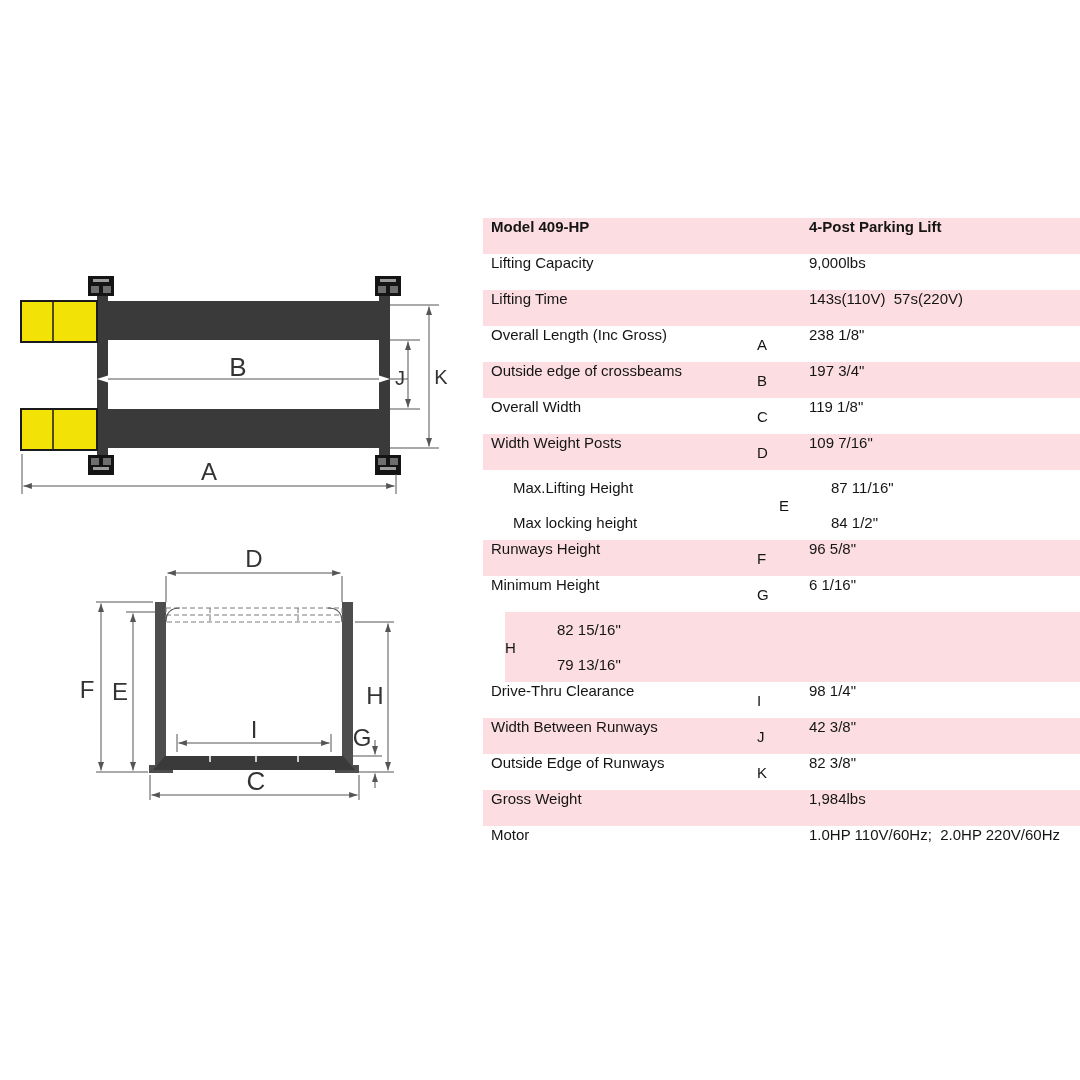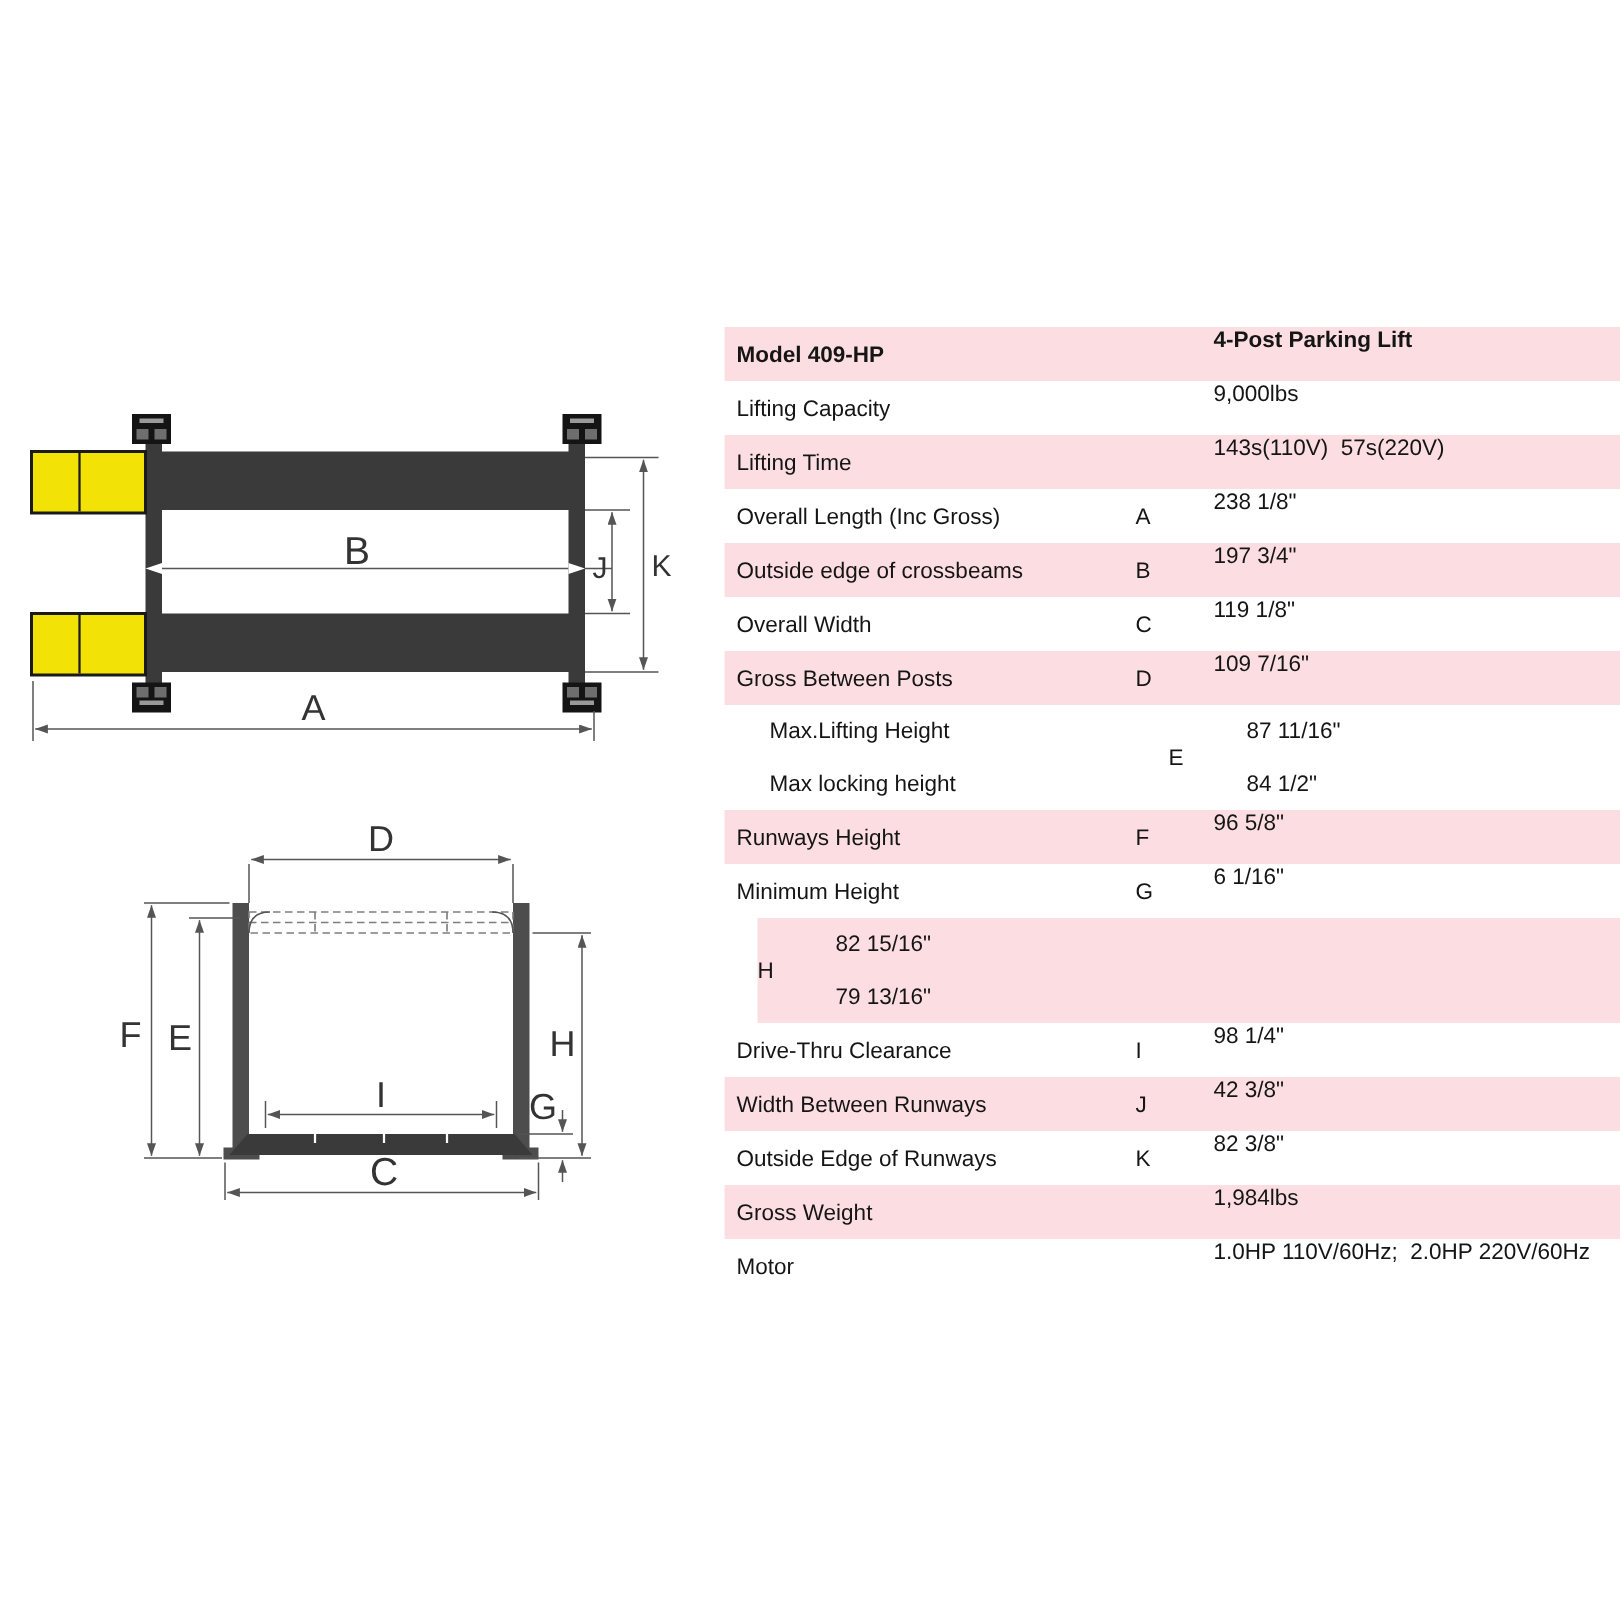--- a/index.html
+++ b/index.html
@@ -11,21 +11,21 @@
   #top-view{left:10px;top:268px;}
   #front-view{left:60px;top:540px;}
 
   
   #spec-table{position:absolute;left:483px;top:218px;width:597px;}
   .spec-row{display:flex;align-items:stretch;}
   .spec-row.single{height:36px;}
   .spec-row.double{height:70px;margin-left:22px;}
   .spec-row.shaded{background:var(--pink,#fcdee2);}
   .col-label{width:274px;padding-left:8px;box-sizing:border-box;
-    display:flex;flex-direction:column;justify-content:center;}
+    display:flex;flex-direction:column;justify-content:flex-start;}
   .col-letter{width:52px;display:flex;align-items:center;}
   .col-value{flex:1;display:flex;flex-direction:column;justify-content:flex-start;}
   .double .col-label,.double .col-value{justify-content:space-between;
     padding-top:9px;padding-bottom:9px;}
   .cell-text{font-size:15px;line-height:17px;white-space:pre;}
   .header-row .cell-text{font-weight:bold;}
 
   
   .steel{fill:var(--steel,#3a3a3a);}
   .postblk{fill:var(--post,#141414);}
@@ -257,21 +257,21 @@
       </div>
       <div class="col-letter">
         <div class="cell-text">C</div>
       </div>
       <div class="col-value">
         <div class="cell-text">119 1/8"</div>
       </div>
     </div>
     <div class="spec-row single shaded">
       <div class="col-label">
-        <div class="cell-text">Gross Between Posts</div>
+        <div class="cell-text">Width Weight Posts</div>
       </div>
       <div class="col-letter">
         <div class="cell-text">D</div>
       </div>
       <div class="col-value">
         <div class="cell-text">109 7/16"</div>
       </div>
     </div>
     <div class="spec-row double">
       <div class="col-label">

